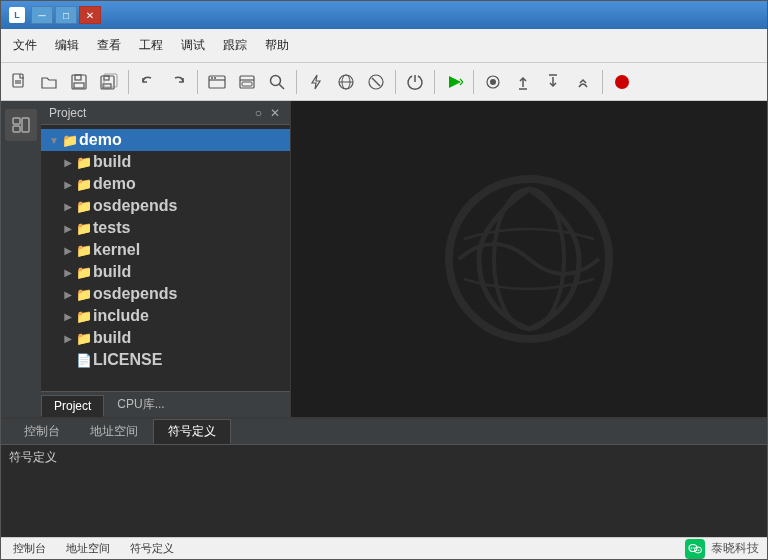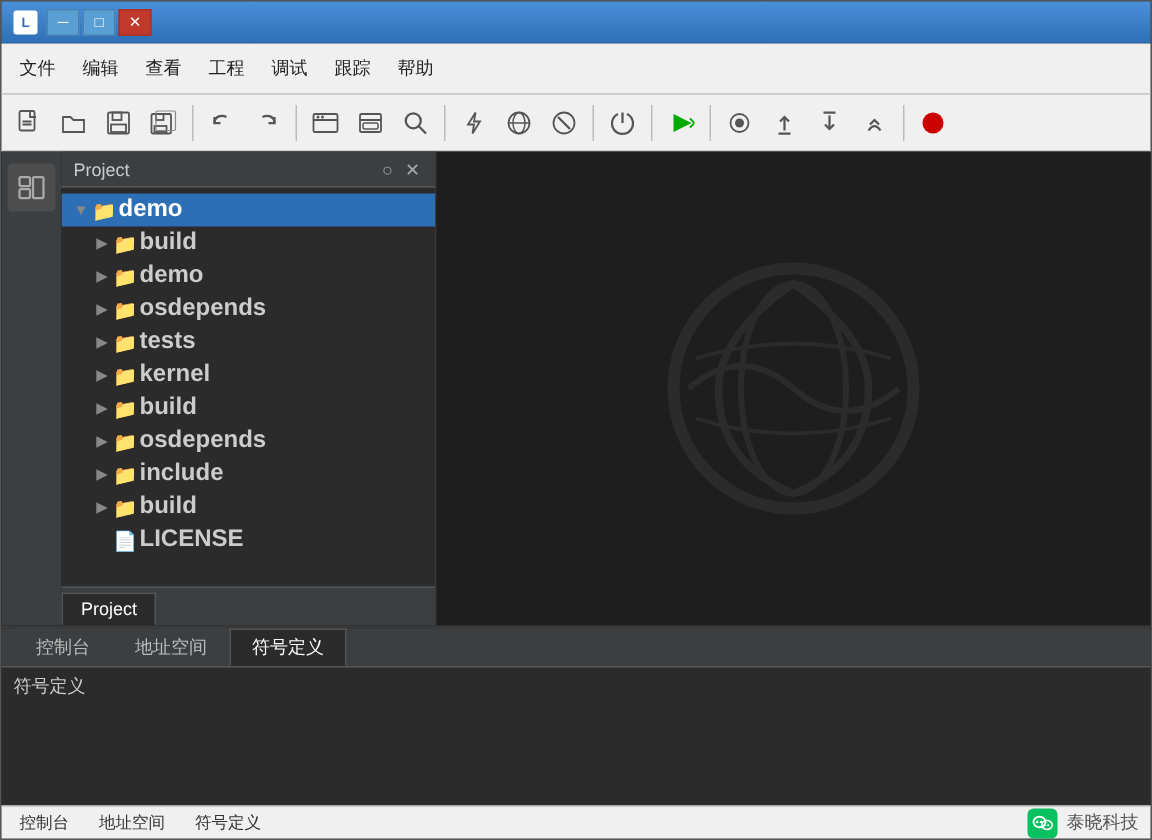--- a/index.html
+++ b/index.html
@@ -650,20 +650,21 @@
         <div class="tree-item">
           <span class="indent" style="width:20px;"></span>
           <span class="arrow" style="color:transparent;">▶</span>
           <span class="folder-icon" style="color:#aaa;">📄</span>
           <span class="item-label">LICENSE</span>
         </div>
       </div>
 
       <div id="panel-tabs">
         <div class="panel-tab active">Project</div>
+        <div class="panel-tab">CPU库...</div>
       </div>
     </div>
 
     <div id="editor-area">
 
       <svg class="logo-svg" width="180" height="180" viewBox="0 0 180 180">
         <circle cx="90" cy="90" r="80" fill="none" stroke="#888" stroke-width="8"></circle>
         <path d="M90 20 Q140 55 140 90 Q140 140 90 160 Q40 140 40 90 Q40 55 90 20Z" fill="none" stroke="#888" stroke-width="5"></path>
         <ellipse cx="90" cy="90" rx="35" ry="70" fill="none" stroke="#888" stroke-width="4"></ellipse>
         <path d="M20 90 Q55 60 90 90 Q125 120 160 90" fill="none" stroke="#888" stroke-width="4"></path>

